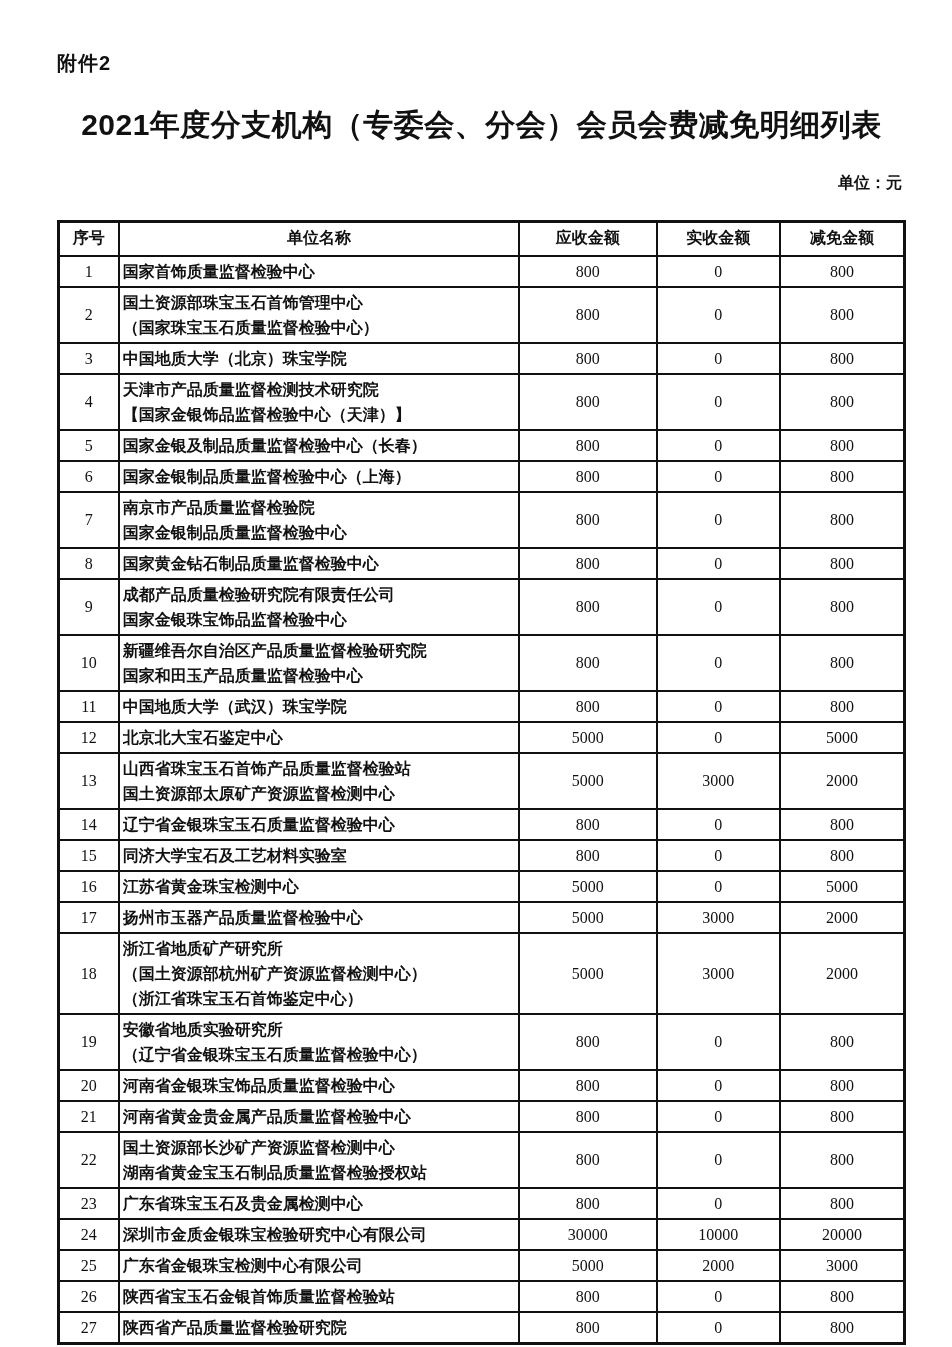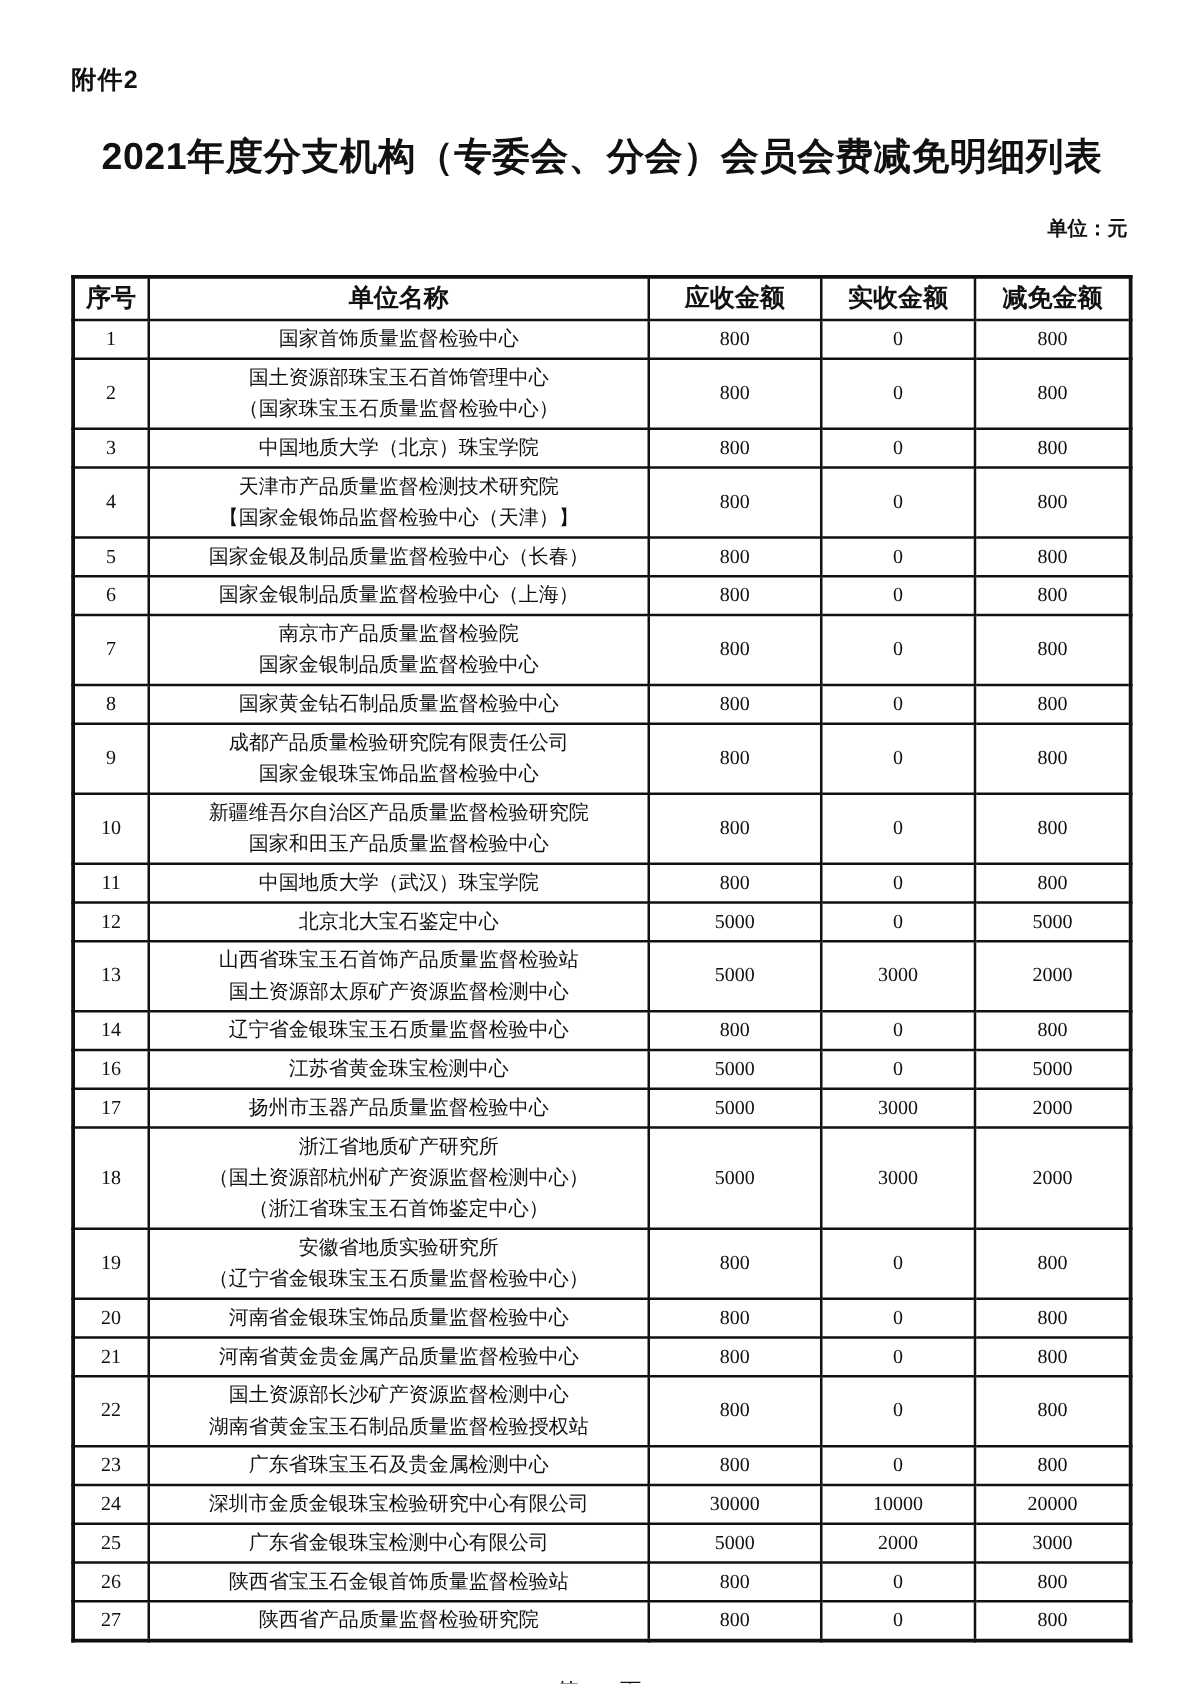--- a/index.html
+++ b/index.html
@@ -54,36 +54,37 @@
   }
   table.fee-table th,
   table.fee-table td {
     border: 2px solid var(--border);
     vertical-align: middle;
     color: var(--ink);
   }
   table.fee-table th {
     font-family: "Liberation Sans", "DejaVu Sans", sans-serif;
     font-weight: bold;
-    font-size: 20px;
+    font-size: 16px;
     height: 34px;
     text-align: center;
     padding: 2px 2px;
   }
   table.fee-table td {
     font-size: 16px;
     line-height: 25px;
     padding: 2px 3px;
   }
   td.c-no, td.c-amt {
     text-align: center;
   }
   td.c-name {
-    text-align: center;
+    text-align: left;
     padding-left: 4px;
+    font-weight: bold;
   }
   td.c-name div {
     white-space: nowrap;
     overflow: hidden;
   }
   .page-footer {
     margin-top: 27px;
     text-align: center;
     font-size: 17px;
     letter-spacing: 4px;
@@ -244,20 +245,29 @@
         <tr>
     <td class="c-no">14</td>
     <td class="c-name">
             <div>辽宁省金银珠宝玉石质量监督检验中心</div>
           </td>
     <td class="c-amt">800</td>
     <td class="c-amt">0</td>
     <td class="c-amt">800</td>
   </tr>
         <tr>
+    <td class="c-no">15</td>
+    <td class="c-name">
+            <div>同济大学宝石及工艺材料实验室</div>
+          </td>
+    <td class="c-amt">800</td>
+    <td class="c-amt">0</td>
+    <td class="c-amt">800</td>
+  </tr>
+        <tr>
     <td class="c-no">16</td>
     <td class="c-name">
             <div>江苏省黄金珠宝检测中心</div>
           </td>
     <td class="c-amt">5000</td>
     <td class="c-amt">0</td>
     <td class="c-amt">5000</td>
   </tr>
         <tr>
     <td class="c-no">17</td>

